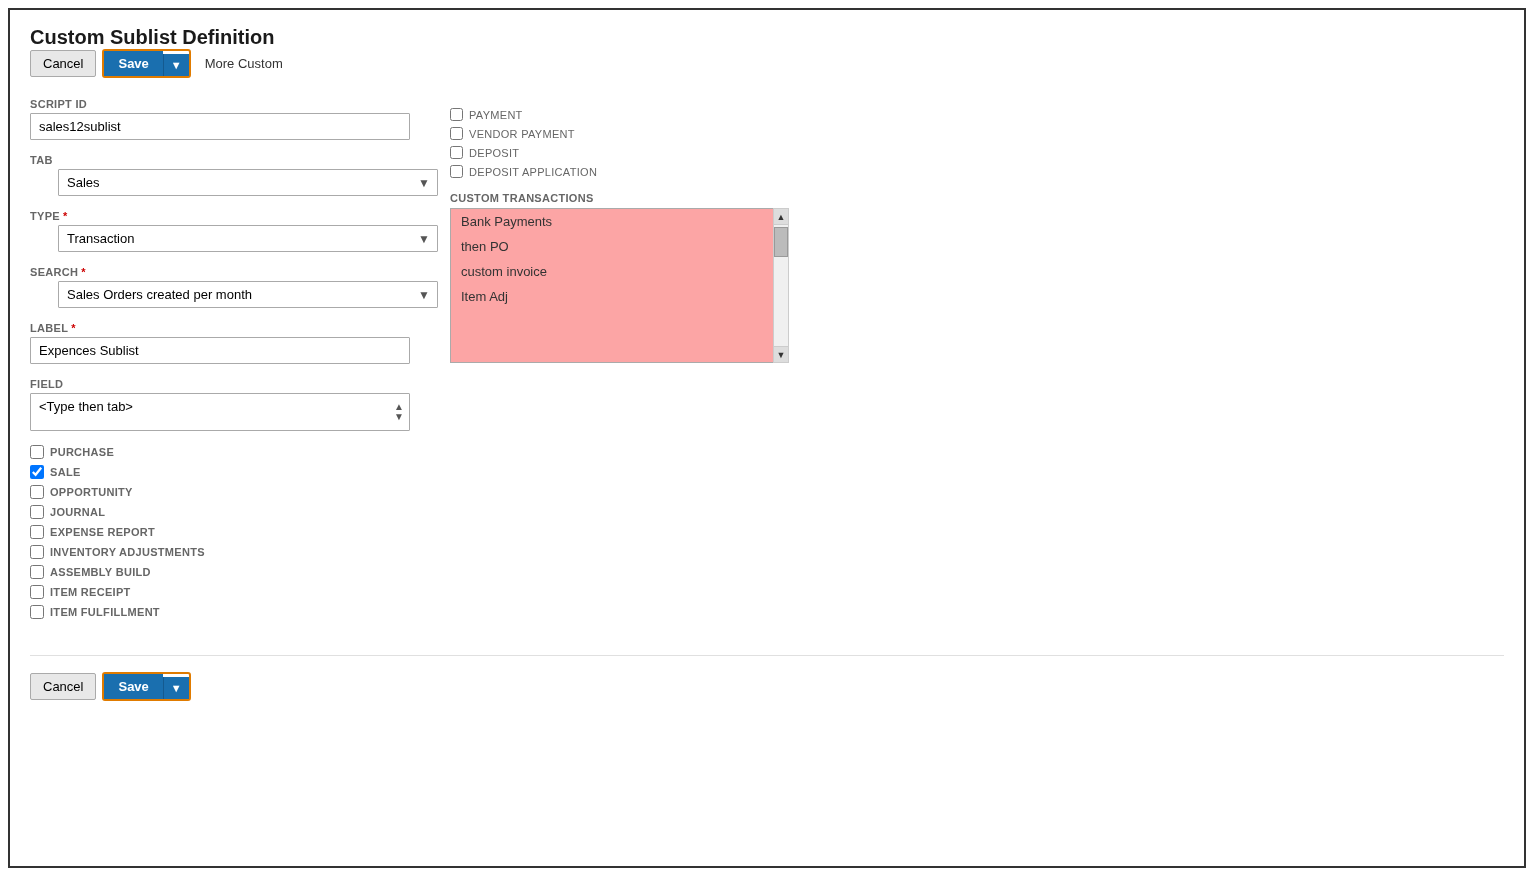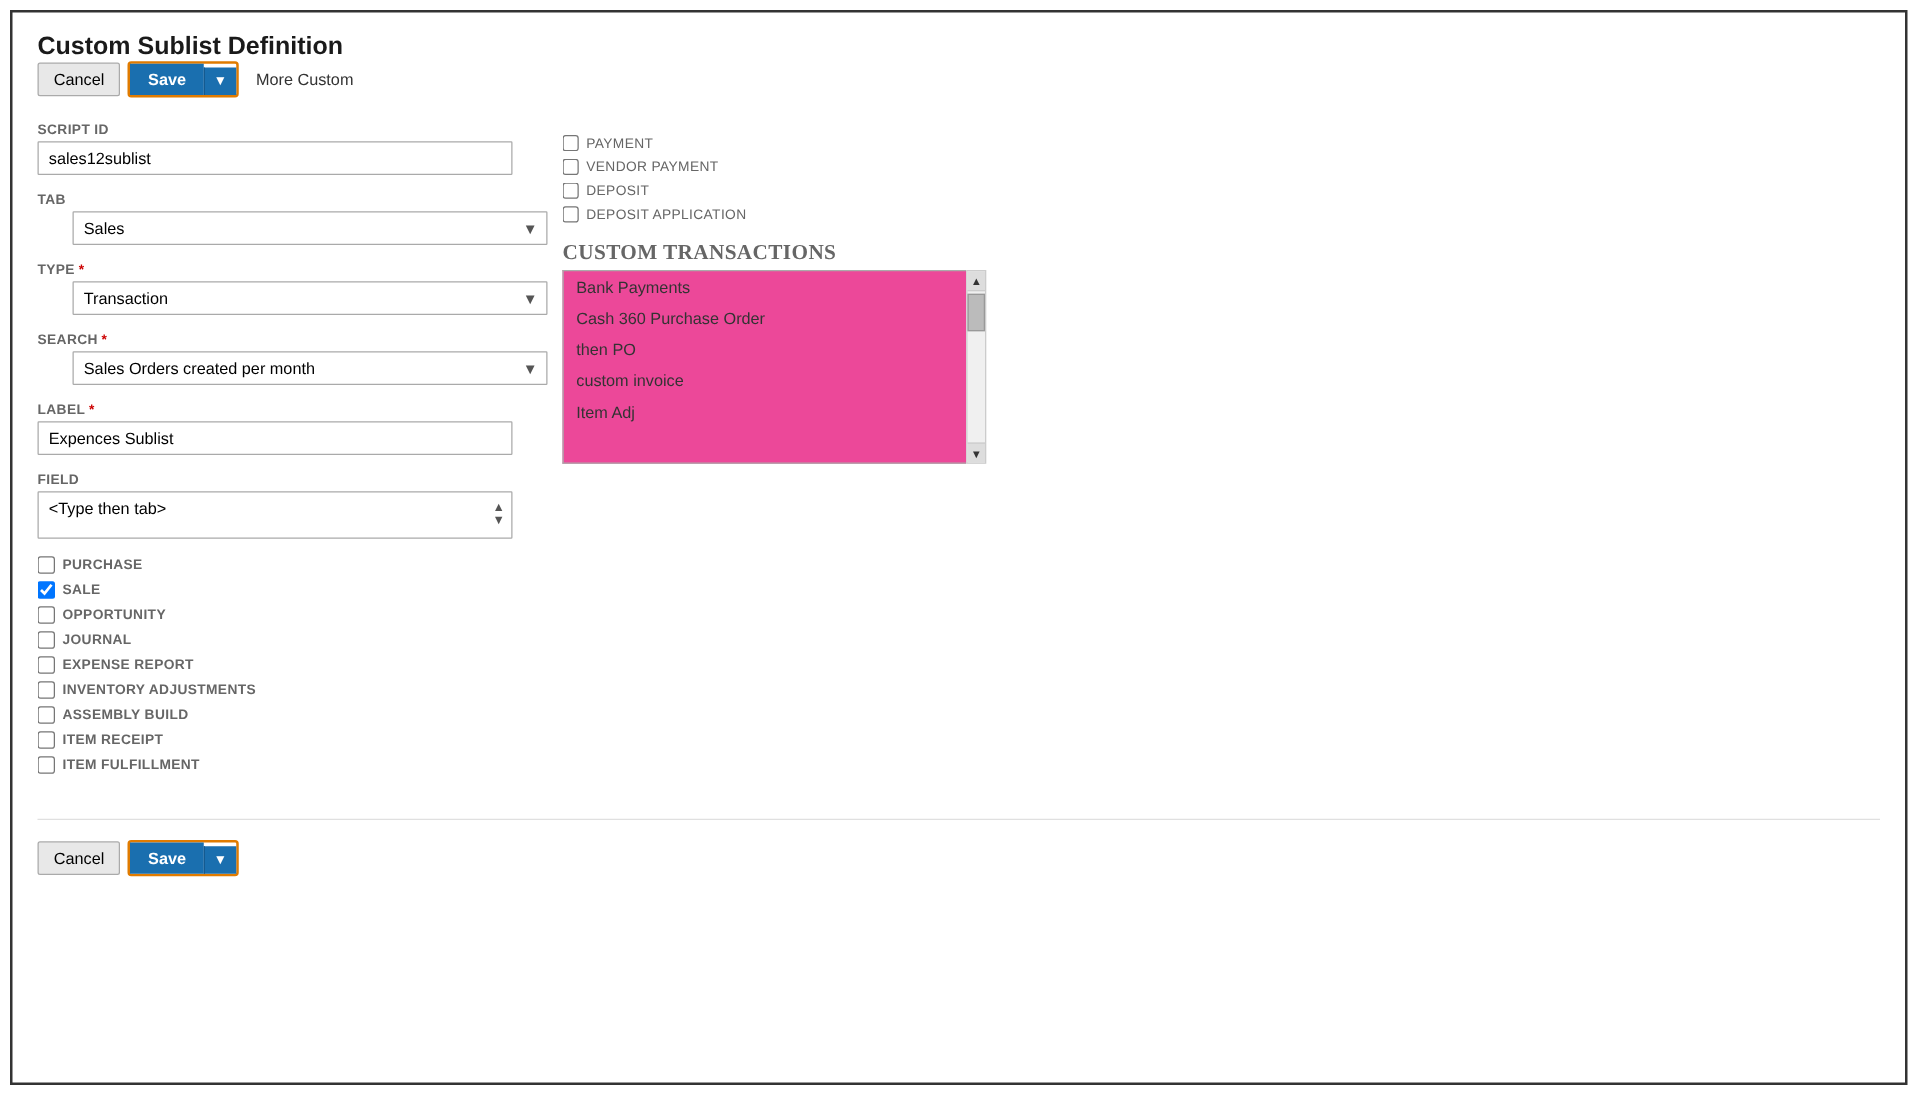--- a/index.html
+++ b/index.html
@@ -180,27 +180,26 @@
       margin-bottom: 6px;
     }
     .right-checkbox-item label {
       font-size: 11px;
       font-weight: normal;
       color: #666;
       text-transform: uppercase;
       letter-spacing: 0.3px;
     }
     .custom-transactions-label {
-      font-size: 17px;
+      font-size: 11px;
       font-weight: bold;
       color: #666;
       text-transform: uppercase;
       letter-spacing: 0.3px;
       margin-bottom: 4px;
-      font-family: Liberation Serif, serif;
     }
     .list-item {
       padding: 5px 10px;
       cursor: pointer;
       border-bottom: none;
     }
     .scrollbar-track {
       width: 16px;
       background: #f0f0f0;
       border: 1px solid #ccc;
@@ -240,21 +239,21 @@
       font-size: 9px;
       margin-top: auto;
     }
     .list-container {
       display: flex;
     }
     .list-items-box {
       width: 323px;
       border: 1px solid #aaa;
       border-right: none;
-      background: #ec4899;
+      background: #fca5a5;
       overflow: hidden;
       height: 155px;
     }
     .bottom-toolbar {
       display: flex;
       align-items: center;
       gap: 6px;
       margin-top: 30px;
       padding-top: 16px;
       border-top: 1px solid #e0e0e0;
@@ -404,21 +403,20 @@
           <input type="checkbox" id="cb_deposit_application" style="">
           <label for="cb_deposit_application">DEPOSIT APPLICATION</label>
         </div>
       </div>
 
       <div>
         <div class="custom-transactions-label">CUSTOM TRANSACTIONS</div>
         <div class="list-container">
           <div class="list-items-box">
             <div class="list-item">Bank Payments</div>
-            <div class="list-item">Cash 360 Purchase Order</div>
             <div class="list-item">then PO</div>
             <div class="list-item">custom invoice</div>
             <div class="list-item">Item Adj</div>
           </div>
           <div class="scrollbar-track">
             <div class="scrollbar-up">▲</div>
             <div class="scrollbar-thumb"></div>
             <div class="scrollbar-down">▼</div>
           </div>
         </div>

